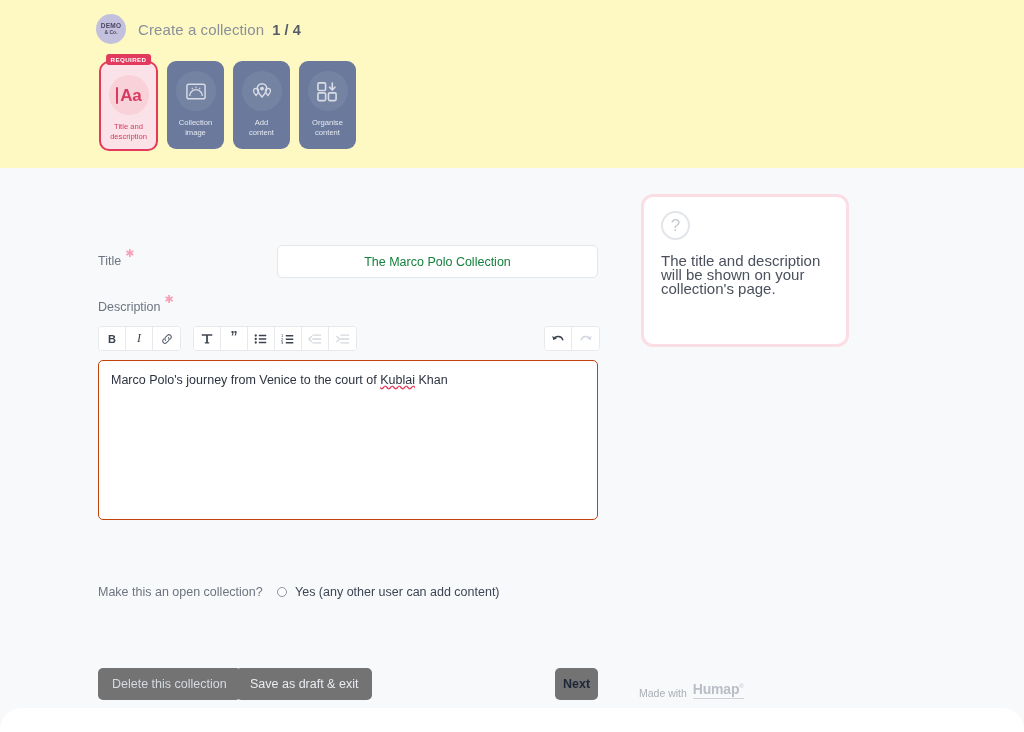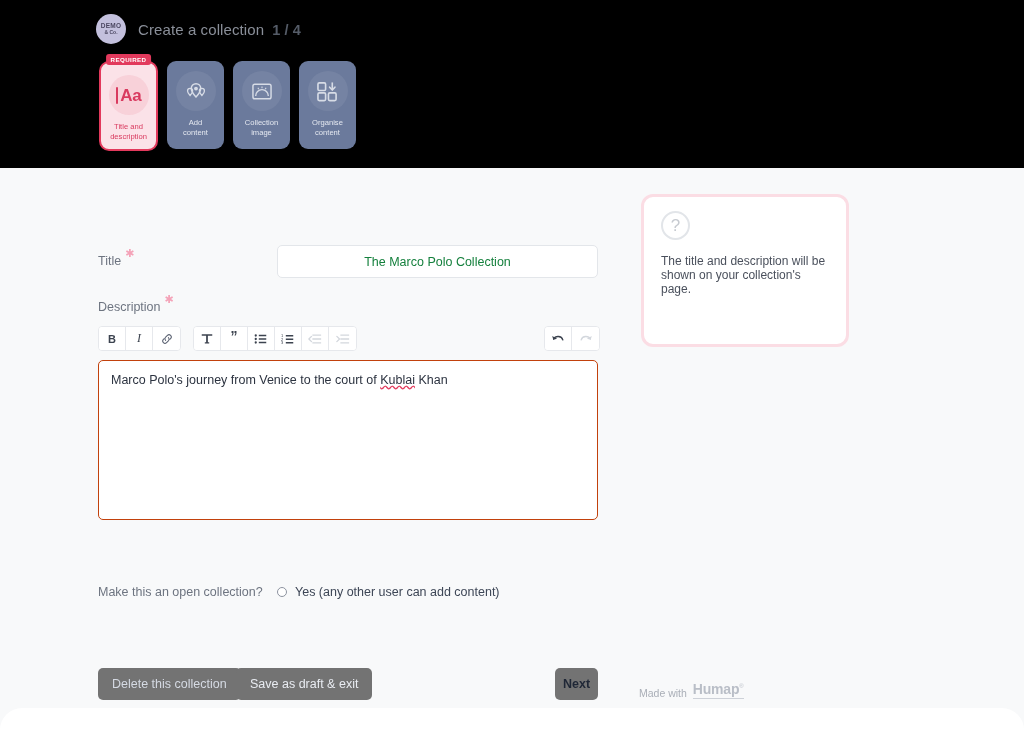--- a/index.html
+++ b/index.html
@@ -13,21 +13,21 @@
     overflow: hidden;
     position: relative;
   }
 
   
   .header {
     position: absolute;
     left: 0; top: 0;
     width: 1024px;
     height: 168px;
-    background: #000000;
+    background: #fef9c3;
     z-index: 3;
   }
   .brandrow {
     position: absolute;
     left: 96px; top: 14px;
     display: flex;
     align-items: center;
     gap: 12px;
   }
   .avatar {
@@ -322,21 +322,21 @@
     border: 2px solid #e2e5e9;
     color: #c6cad0;
     font-size: 17px;
     display: flex;
     align-items: center;
     justify-content: center;
     margin-bottom: 14px;
   }
   .help p {
     margin: 0 0 11px 0;
-    font-size: 12px;
+    font-size: 15px;
     line-height: 14px;
     color: #4a505c;
   }
   .help p:last-child { margin-bottom: 0; }
 </style>
 </head>
 <body>
 
 <div class="header">
 
@@ -354,45 +354,45 @@
 
     <div class="tile active">
       <div class="reqbadge">REQUIRED</div>
       <div class="disc">
         <span class="aaicon">
           <span class="bar"></span>
             <span class="aa">Aa</span>
         </span>
       </div>
       <div class="tlabel">Title and description</div>
-    </div>
-
-    <div class="tile">
-      <div class="disc">
-        <svg width="24" height="20" viewBox="0 0 26 22">
-          <path d="M13 3 c3 0 5.2 2.3 5.2 5.2 c0 3.7 -5.2 9.4 -5.2 9.4 s-5.2 -5.7 -5.2 -9.4 C7.8 5.3 10 3 13 3 z" fill="none" stroke="#d7dce6" stroke-width="1.6"></path>
-          <circle cx="13" cy="8.3" r="2.1" fill="#d7dce6"></circle>
-          <path d="M6.5 8 c1.6 0 2.8 1.3 2.8 2.9 c0 2 -2.8 5.1 -2.8 5.1 s-2.8 -3.1 -2.8 -5.1 C3.7 9.3 4.9 8 6.5 8 z" fill="none" stroke="#d7dce6" stroke-width="1.4"></path>
-          <path d="M19.5 8 c1.6 0 2.8 1.3 2.8 2.9 c0 2 -2.8 5.1 -2.8 5.1 s-2.8 -3.1 -2.8 -5.1 C16.7 9.3 17.9 8 19.5 8 z" fill="none" stroke="#d7dce6" stroke-width="1.4"></path>
-        </svg>
-      </div>
-      <div class="tlabel">Add content</div>
     </div>
 
     <div class="tile">
       <div class="disc">
         <svg width="22" height="19" viewBox="0 0 24 21">
           <rect x="2" y="2.5" width="20" height="16" rx="2" fill="none" stroke="#d7dce6" stroke-width="1.6"></rect>
           <path d="M5 15.5 a7 7 0 0 1 14 0" fill="none" stroke="#d7dce6" stroke-width="1.5"></path>
           <line x1="12" y1="5" x2="12" y2="7" stroke="#d7dce6" stroke-width="1.2"></line>
           <line x1="7.5" y1="6.3" x2="8.4" y2="7.9" stroke="#d7dce6" stroke-width="1.2"></line>
           <line x1="16.5" y1="6.3" x2="15.6" y2="7.9" stroke="#d7dce6" stroke-width="1.2"></line>
         </svg>
       </div>
       <div class="tlabel">Collection image</div>
+    </div>
+
+    <div class="tile">
+      <div class="disc">
+        <svg width="24" height="20" viewBox="0 0 26 22">
+          <path d="M13 3 c3 0 5.2 2.3 5.2 5.2 c0 3.7 -5.2 9.4 -5.2 9.4 s-5.2 -5.7 -5.2 -9.4 C7.8 5.3 10 3 13 3 z" fill="none" stroke="#d7dce6" stroke-width="1.6"></path>
+          <circle cx="13" cy="8.3" r="2.1" fill="#d7dce6"></circle>
+          <path d="M6.5 8 c1.6 0 2.8 1.3 2.8 2.9 c0 2 -2.8 5.1 -2.8 5.1 s-2.8 -3.1 -2.8 -5.1 C3.7 9.3 4.9 8 6.5 8 z" fill="none" stroke="#d7dce6" stroke-width="1.4"></path>
+          <path d="M19.5 8 c1.6 0 2.8 1.3 2.8 2.9 c0 2 -2.8 5.1 -2.8 5.1 s-2.8 -3.1 -2.8 -5.1 C16.7 9.3 17.9 8 19.5 8 z" fill="none" stroke="#d7dce6" stroke-width="1.4"></path>
+        </svg>
+      </div>
+      <div class="tlabel">Add content</div>
     </div>
 
     <div class="tile">
       <div class="disc">
         <svg width="23" height="21" viewBox="0 0 24 22">
           <rect x="2" y="2" width="8" height="8" rx="1.4" fill="none" stroke="#d7dce6" stroke-width="1.7"></rect>
           <rect x="2" y="12.5" width="8" height="8" rx="1.4" fill="none" stroke="#d7dce6" stroke-width="1.7"></rect>
           <rect x="13" y="12.5" width="8" height="8" rx="1.4" fill="none" stroke="#d7dce6" stroke-width="1.7"></rect>
           <line x1="17" y1="1.5" x2="17" y2="9" stroke="#d7dce6" stroke-width="1.7"></line>
           <path d="M14.2 6.5 L17 9.5 L19.8 6.5" fill="none" stroke="#d7dce6" stroke-width="1.7" stroke-linecap="round" stroke-linejoin="round"></path>

